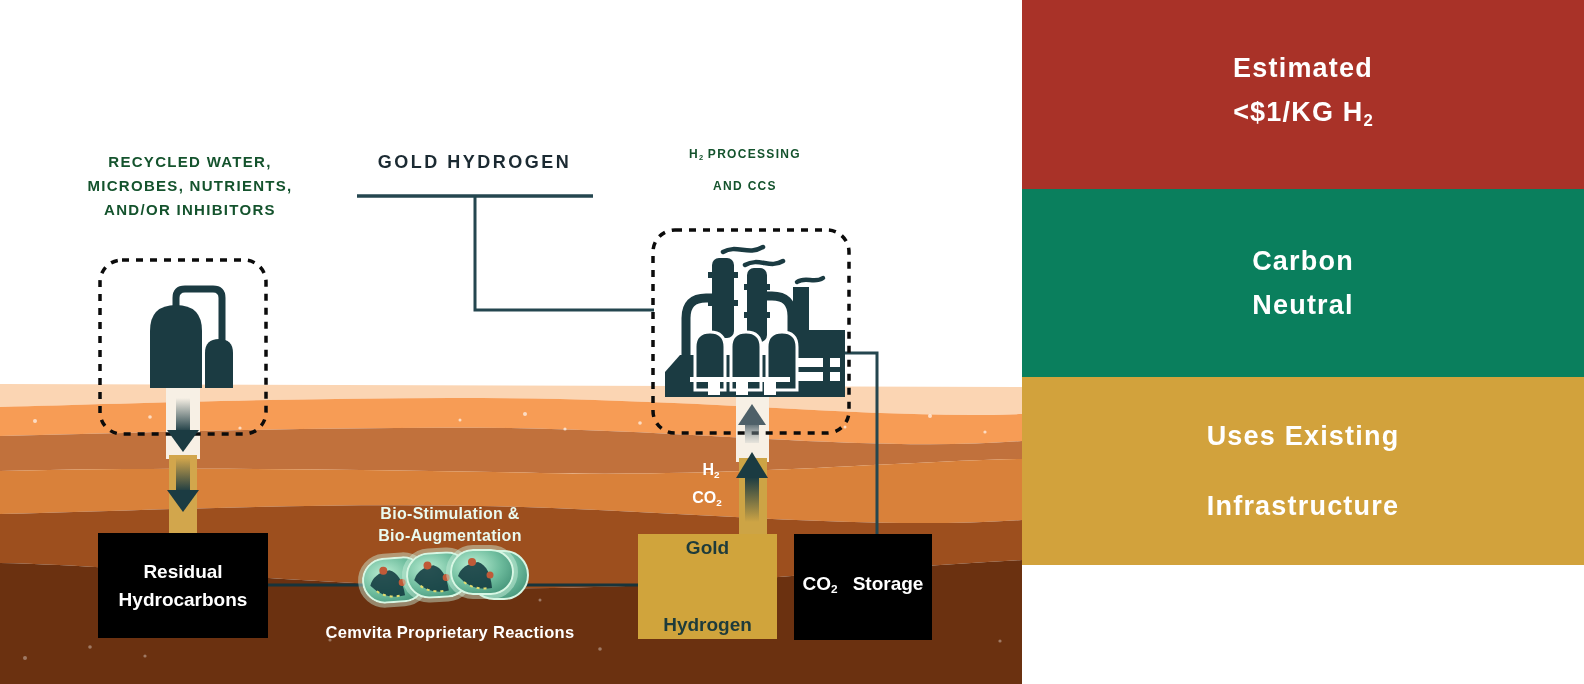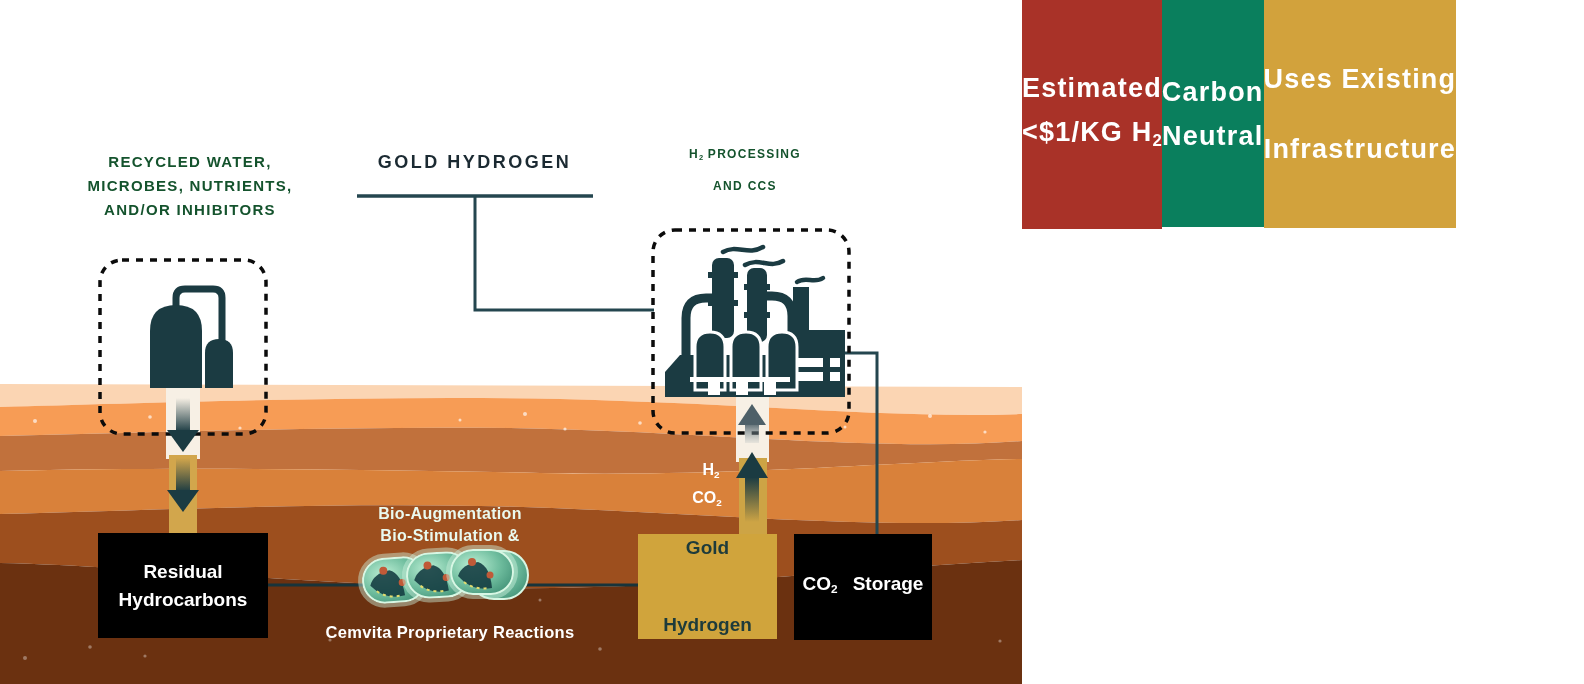--- a/index.html
+++ b/index.html
@@ -22,21 +22,21 @@
            font-size:16.5px;letter-spacing:.3px;}
   
   .resbox{display:flex;flex-direction:column;align-items:center;justify-content:center;
           font-size:19px;line-height:28px;text-align:center;}
   .box-black{background:#000000;color:#ffffff;}
   .box-residual{left:98px;top:533px;width:170px;height:105px;}
   .box-gold{left:638px;top:534px;width:139px;height:105px;background:#d0a43c;color:#1d3b3b;justify-content:space-between;}
   .box-storage{left:794px;top:534px;width:138px;height:106px;}
   .box-storage .rest{margin-left:15px;}
   
-  #benefits{position:absolute;left:1022px;top:0;width:562px;height:565px;display:flex;flex-direction:row;}
+  #benefits{position:absolute;left:1022px;top:0;width:562px;height:565px;display:flex;flex-direction:column;}
   .panel{display:flex;flex-direction:column;align-items:center;justify-content:center;
          color:#ffffff;font-size:27px;line-height:44px;letter-spacing:1.2px;text-align:center;}
   .panel-red{height:229px;background:#a93228;}
   .panel-green{height:227px;background:#0a7f5d;}
   .panel-gold{height:228px;background:#d2a23c;gap:26px;}
 </style>
 </head>
 <body>
 
 <div id="stage">
@@ -202,22 +202,22 @@
   </div>
 
   <div class="abs well-lbl lbl-h2">
     <span>H</span><sub class="s">2</sub>
   </div>
   <div class="abs well-lbl lbl-co2">
     <span>CO</span><sub class="s">2</sub>
   </div>
 
   <div class="abs bio-lbl">
+    <div>Bio-Stimulation &amp;</div>
     <div>Bio-Augmentation</div>
-    <div>Bio-Stimulation &amp;</div>
   </div>
 
   <div class="abs caption">
     <span>Cemvita Proprietary Reactions</span>
   </div>
 
   <div class="abs resbox box-black box-residual">
     <div>Residual</div>
     <div>Hydrocarbons</div>
   </div>

